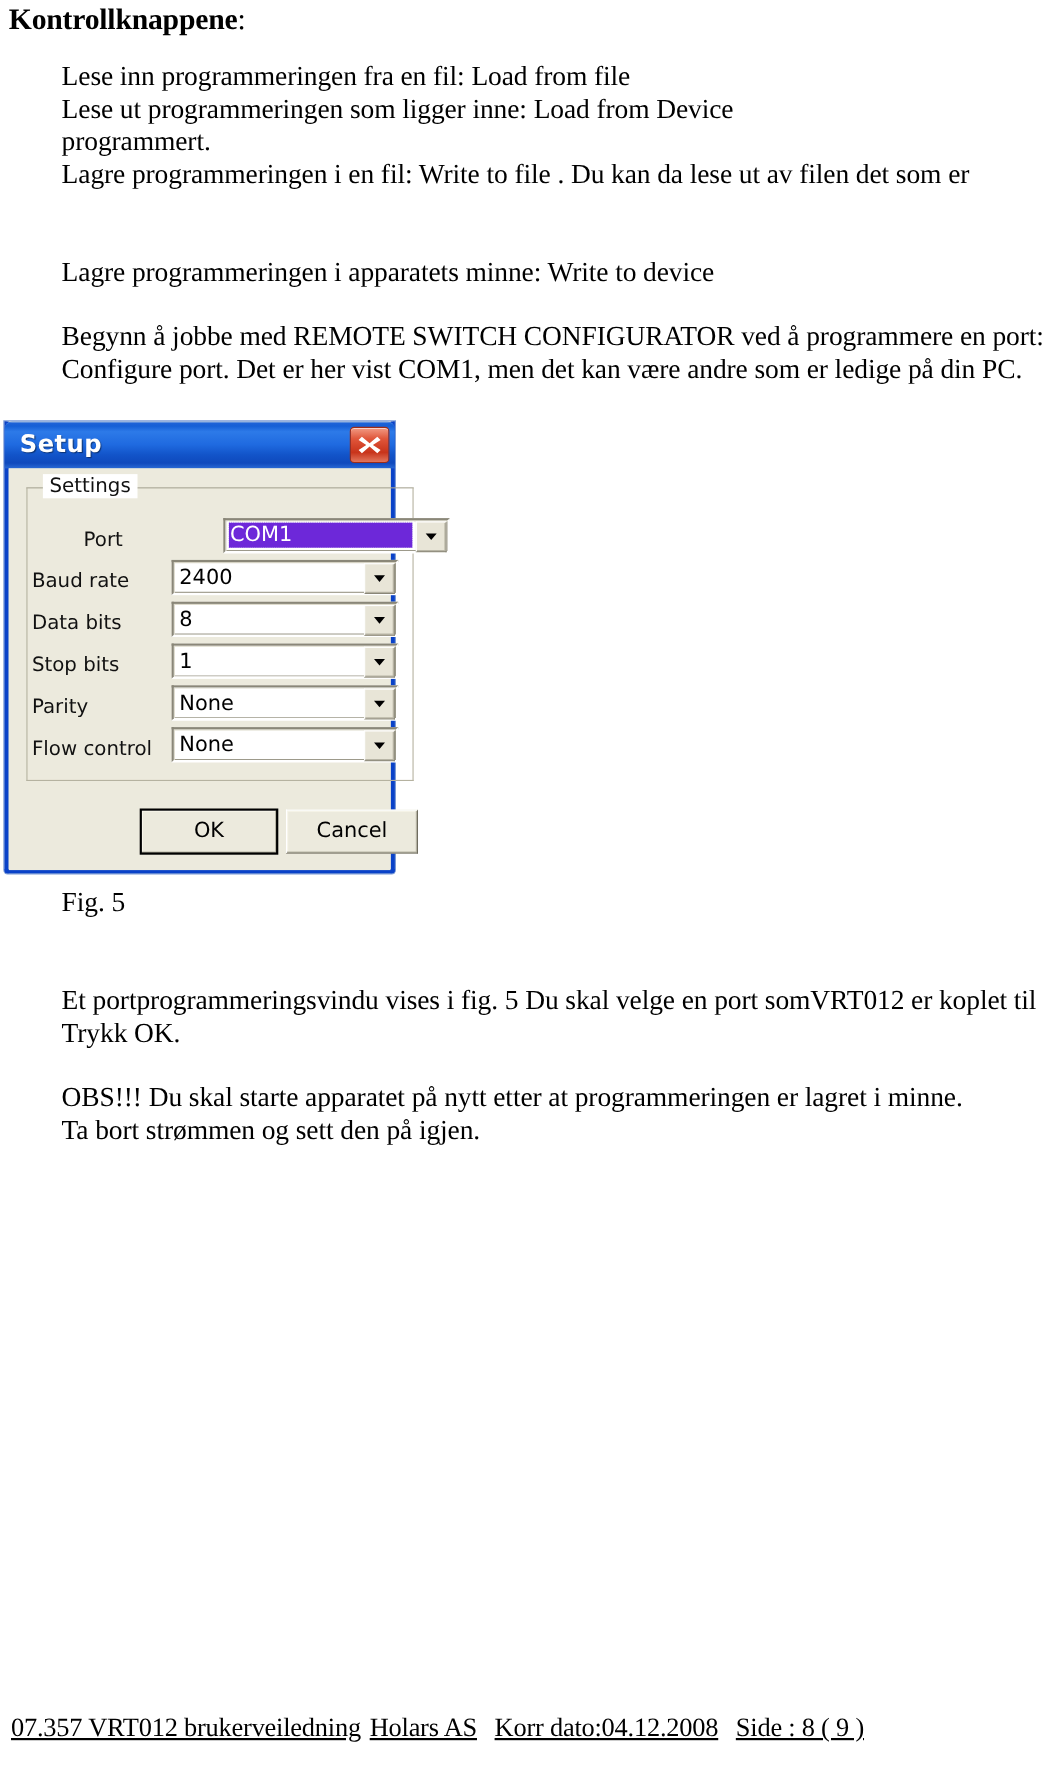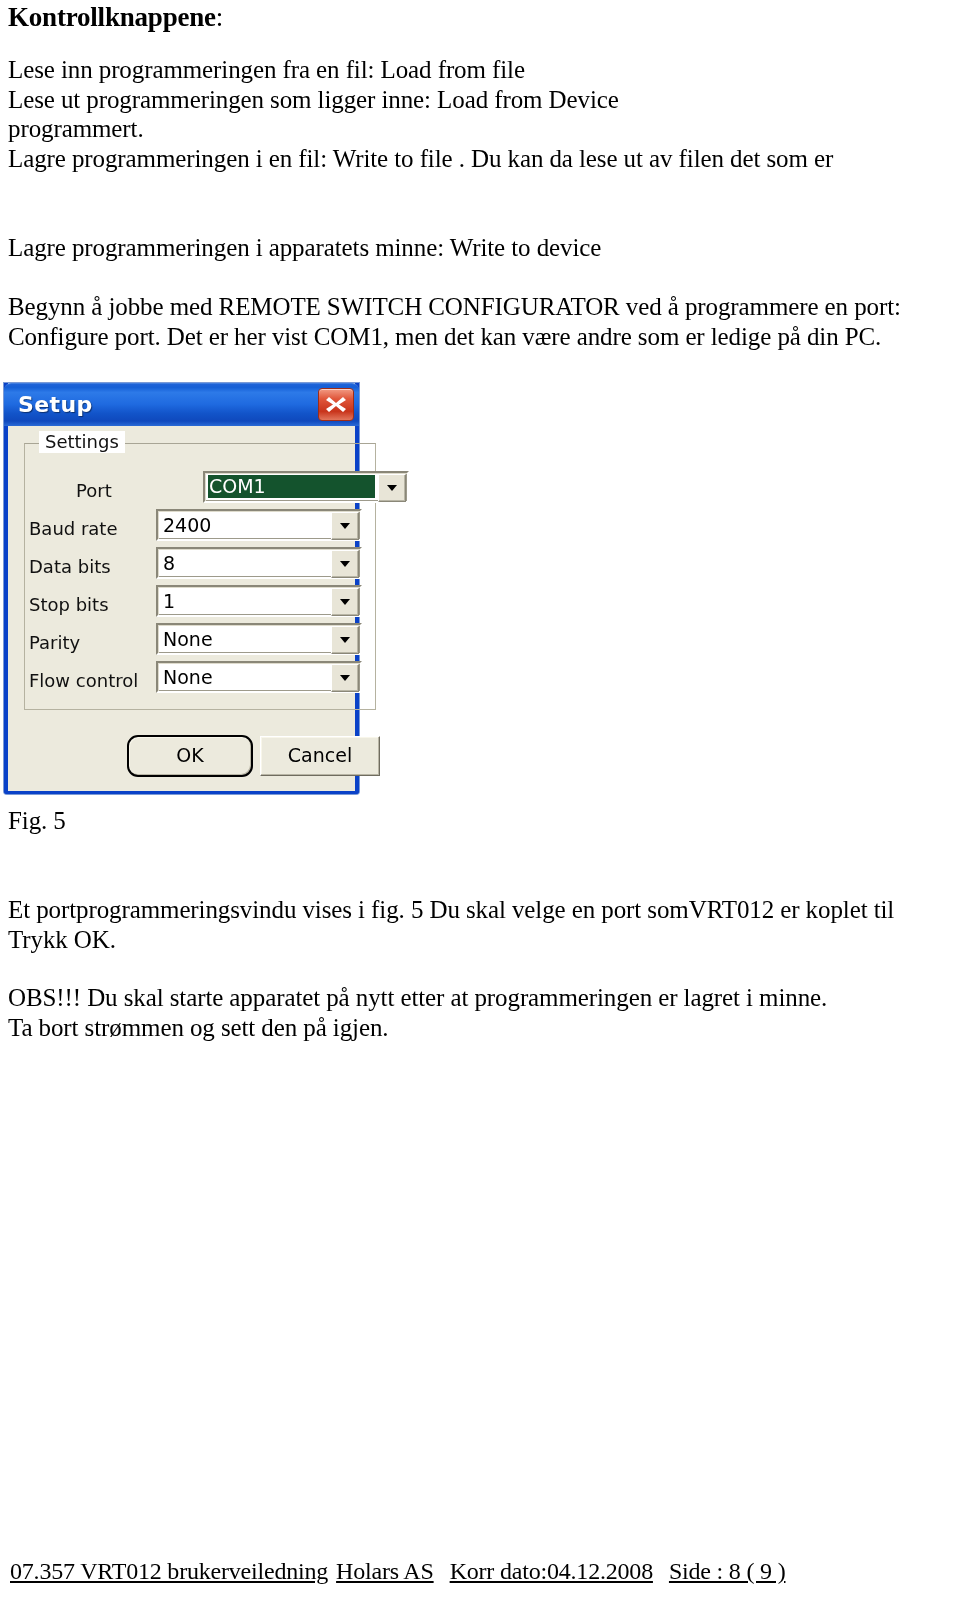--- a/index.html
+++ b/index.html
@@ -39,21 +39,21 @@
 
   .para {
     position: absolute;
     left: 8px;
     font-size: 25px;
     line-height: 29.5px;
     letter-spacing: -0.1px;
     white-space: nowrap;
   }
 
-  .line { display: block; }
+  .line { display: block; margin-left: 48px; }
 
   
   .dialog {
     position: absolute;
     left: 4px;
     top: 383px;
     width: 355px;
     height: 411px;
     box-sizing: border-box;
     background: #eceadd;
@@ -157,21 +157,21 @@
     left: 5px;
     top: 3px;
     font-size: 19px;
     color: #000000;
     white-space: nowrap;
     line-height: 23px;
   }
   .combo.selected .combo-value {
     display: block;
     width: 166px;
-    background: #14532d;
+    background: #6d28d9;
     color: #ffffff;
     outline: 1px dotted #ffffff;
     padding-left: 1px;
     left: 3px;
     top: 2px;
   }
   .combo-arrow {
     position: absolute;
     right: 1px;
     top: 1px;
@@ -208,21 +208,20 @@
     text-align: center;
     line-height: 36px;
     cursor: pointer;
     font-family: "DejaVu Sans", "Liberation Sans", sans-serif;
   }
   .btn-ok {
     left: 120px;
     width: 122px;
     outline: 2px solid #000000;
     outline-offset: -1px;
-    border-radius: 10px;
   }
   .btn-cancel {
     left: 252px;
     width: 118px;
     text-align: center;
   }
 
   
   .footer {
     position: absolute;

